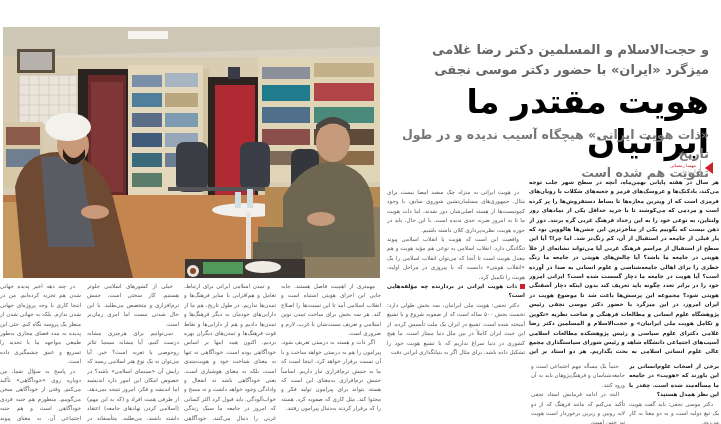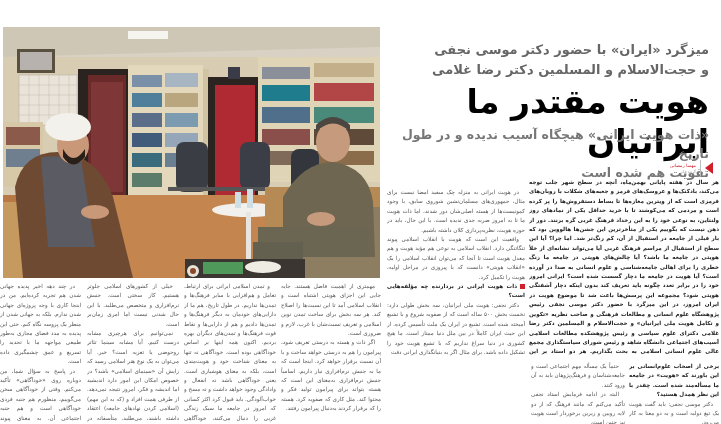--- a/index.html
+++ b/index.html
@@ -131,22 +131,22 @@
 
       <rect x="182" y="232" width="120" height="19" fill="#3b3631"></rect>
       <rect x="200" y="235" width="40" height="12" fill="#4f9a5a"></rect>
       <ellipse cx="260" cy="240" rx="18" ry="6" fill="#efece4"></ellipse>
       <circle cx="190" cy="244" r="6" fill="#e9e3da"></circle>
       <circle cx="190" cy="244" r="3" fill="#8a4a2a"></circle>
     </svg>
   </div>
 
   <div class="kicker">
+    <div>و حجت‌الاسلام و المسلمین دکتر رضا غلامی</div>
     <div>میزگرد «ایران» با حضور دکتر موسی نجفی</div>
-    <div>و حجت‌الاسلام و المسلمین دکتر رضا غلامی</div>
   </div>
   <h1 class="headline" style="margin:0;text-align:right;">هویت مقتدر ما ایرانیان</h1>
   <div class="subhead">
     <div>«ذات هویت ایرانی» هیچگاه آسیب ندیده و در طول تاریخ</div>
     <div>تقویت هم شده است</div>
   </div>
 
   <div class="byline">
     <span class="marker"></span>
     <span class="sep"></span>

